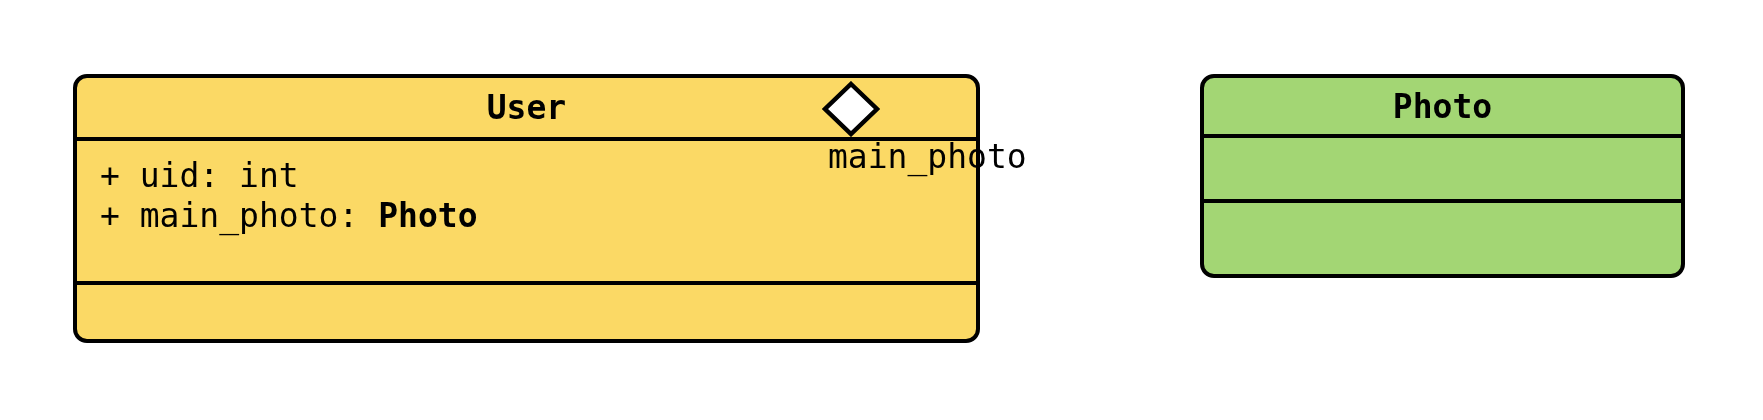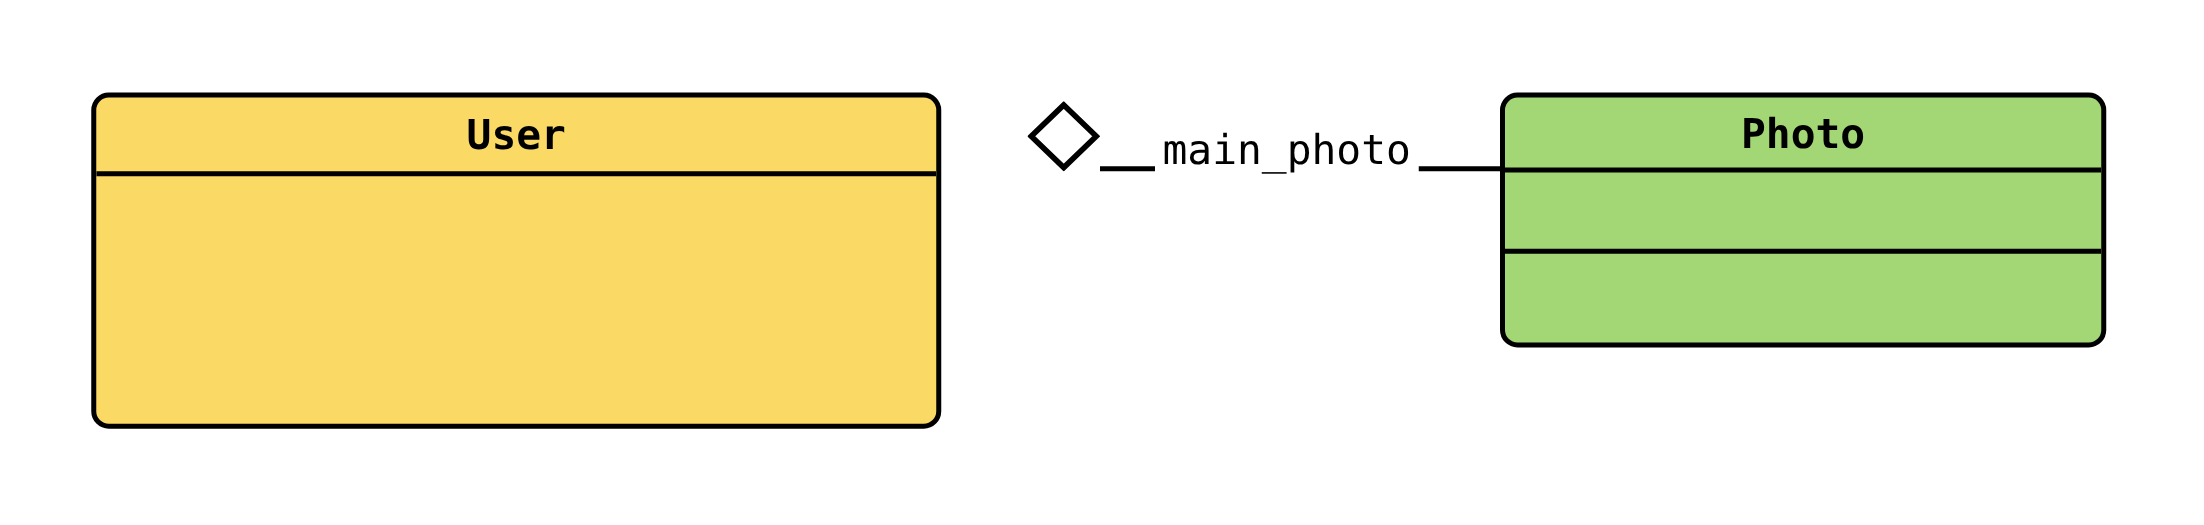--- a/index.html
+++ b/index.html
@@ -20,21 +20,21 @@
   
   .class-box {
     position: absolute;
     box-sizing: border-box;
     border: 4px solid #000000;
     border-radius: 14px;
     display: flex;
     flex-direction: column;
     overflow: hidden;
   }
-  .user-box  { left: 73px;   top: 74px; width: 680px; height: 269px; }
+  .user-box  { left: 73px;   top: 74px; width: 907px; height: 269px; }
   .photo-box { left: 1200px; top: 74px; width: 485px; height: 204px; }
 
   .class-title {
     display: flex;
     align-items: center;
     justify-content: center;
     font-weight: bold;
     border-bottom: 4px solid #000000;
     flex: none;
   }
@@ -62,40 +62,45 @@
   .type-bold { font-weight: bold; }
 
   
   .connector {
     position: absolute;
     left: 822px;
     top: 81px;
     width: 382px;
     height: 56px;
     display: flex;
-    align-items: flex-end;
+    align-items: flex-start;
+    flex-direction: column;
   }
   .diamond-svg { flex: none; display: block; }
   .edge-stub-a { flex: none; width: 44px; height: 4px; background: #000000; }
   .edge-stub-b { flex: 1; height: 4px; background: #000000; }
   .edge-label {
     flex: none;
     padding: 0 6px;
     white-space: nowrap;
     line-height: 1;
     transform: translateY(-1px);
   }
 </style>
 </head>
 <body>
 
 <div class="canvas">
 
   <div class="class-box user-box" style="background: rgb(251, 217, 101);">
     <div class="class-title">User</div>
+    <div class="class-attrs">
+      <div>+ uid: int</div>
+      <div><span>+ main_photo: </span><span class="type-bold">Photo</span></div>
+    </div>
   </div>
 
   <div class="connector">
     <svg class="diamond-svg" width="58" height="56" viewBox="0 0 58 56">
       <polygon points="29,3 55,28 29,53 3,28" stroke="#000000" stroke-width="4.5" stroke-linejoin="miter" fill="#FFFFFF"></polygon>
     </svg>
     <div class="edge-stub-a"></div>
     <div class="edge-label">main_photo</div>
     <div class="edge-stub-b"></div>
   </div>

